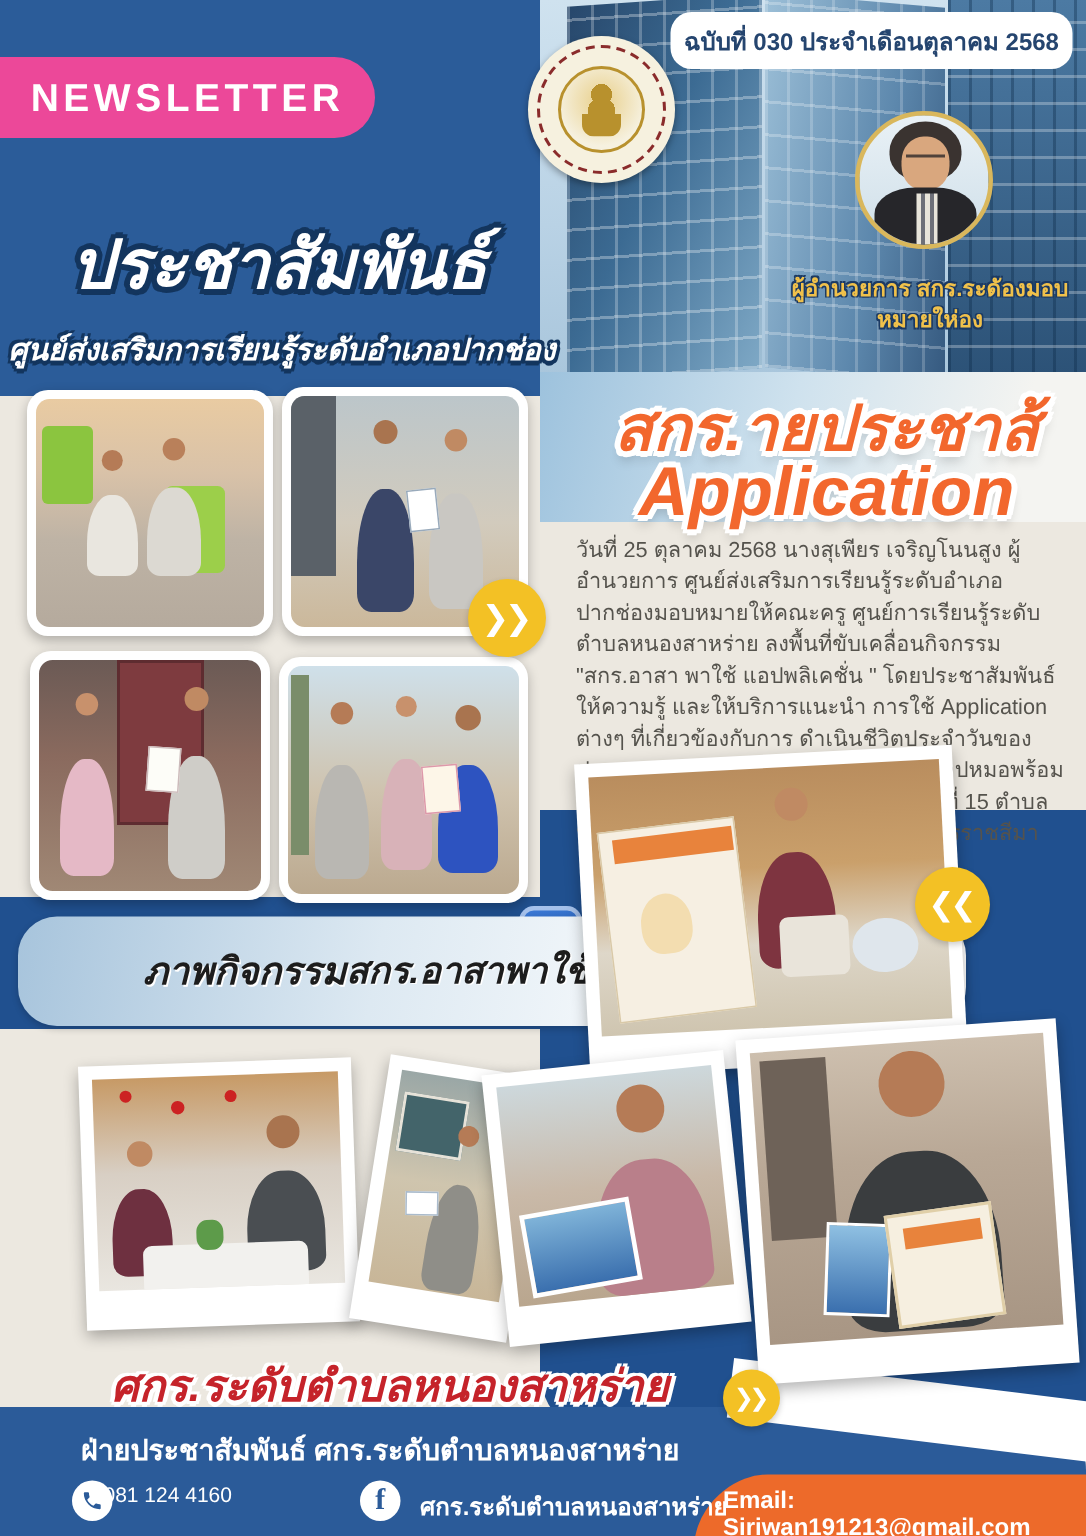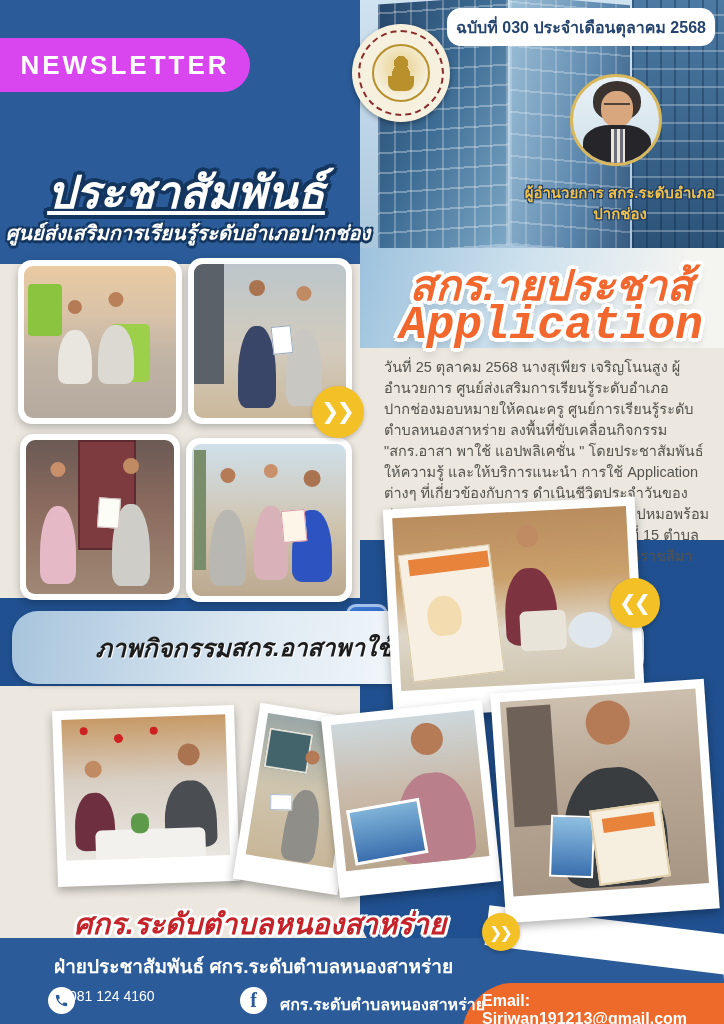--- a/index.html
+++ b/index.html
@@ -31,31 +31,31 @@
       repeating-linear-gradient(0deg, rgba(255,255,255,.28) 0 2px, transparent 2px 18px),
       repeating-linear-gradient(90deg, rgba(10,40,70,.35) 0 2px, transparent 2px 14px),
       linear-gradient(180deg,#4c7aa3 0%,#2c5277 100%); }
   .sky-band { left:360px; top:248px; width:364px; height:100px;
     background:linear-gradient(105deg,#9dc2dd 0%,#cfe2ee 45%,#f4f4f1 85%); }
 
   .issue-badge { left:447px; top:8px; width:268px; height:38px; background:#ffffff;
     border-radius:14px; display:flex; align-items:center; justify-content:center;
     color:#25456f; font-size:16px; font-weight:bold; z-index:6; }
 
-  .newsletter-badge { left:0; top:38px; width:250px; height:54px; background:#d946ef;
+  .newsletter-badge { left:0; top:38px; width:250px; height:54px; background:#ec4899;
     border-radius:0 28px 28px 0; display:flex; align-items:center; justify-content:center;
     z-index:3; }
   .newsletter-badge span { color:#fff; font-size:26px; font-weight:bold; letter-spacing:3px; }
 
   .title-1 { left:10px; top:92px; width:352px; text-align:center; color:#fff;
     font-size:52px; font-weight:bold; font-style:italic; z-index:3;
     text-shadow:-3px -3px 0 #13355e,3px -3px 0 #13355e,-3px 3px 0 #13355e,3px 3px 0 #13355e,0 4px 0 #13355e,4px 0 0 #13355e,-4px 0 0 #13355e,0 -4px 0 #13355e; }
-  .title-2 { left:10px; top:156px; width:352px; text-align:center; color:#fff;
+  .title-2 { left:10px; top:140px; width:352px; text-align:center; color:#fff;
     font-size:45px; font-weight:bold; font-style:italic; z-index:3;
-    text-shadow:-3px -3px 0 #13355e,3px -3px 0 #13355e,-3px 3px 0 #13355e,3px 3px 0 #13355e,0 4px 0 #13355e,4px 0 0 #13355e,-4px 0 0 #13355e,0 -4px 0 #13355e;text-decoration:underline; }
+    text-shadow:-3px -3px 0 #13355e,3px -3px 0 #13355e,-3px 3px 0 #13355e,3px 3px 0 #13355e,0 4px 0 #13355e,4px 0 0 #13355e,-4px 0 0 #13355e,0 -4px 0 #13355e; }
   .subtitle { left:2px; top:217px; width:372px; text-align:center; color:#fff;
     font-size:20px; font-weight:bold; font-style:italic; z-index:3;
     text-shadow:-2px -2px 0 #13355e,2px -2px 0 #13355e,-2px 2px 0 #13355e,2px 2px 0 #13355e,0 3px 0 #13355e; }
 
   
   .emblem { left:352px; top:24px; width:98px; height:98px; border-radius:50%;
     background:#f6f1df; z-index:5; display:flex; align-items:center; justify-content:center;
     box-shadow:0 2px 5px rgba(0,0,0,.35); }
   .emblem .ring { width:86px; height:86px; border-radius:50%;
     border:2px dashed #8a2b2b; display:flex; align-items:center; justify-content:center; }
@@ -85,21 +85,21 @@
   .director-caption { left:520px; top:182px; width:200px; text-align:center; z-index:5;
     color:#f0c14b; font-size:15px; font-weight:bold; line-height:21px;
     text-shadow:1px 1px 0 #1c3a63,-1px 1px 0 #1c3a63,1px -1px 0 #1c3a63,-1px -1px 0 #1c3a63; }
 
   
   .heading-th { left:378px; top:252px; width:346px; text-align:center; z-index:4;
     color:#f2672d; font-size:42px; font-weight:bold; font-style:italic;
     text-shadow:-3px -3px 0 #fff,3px -3px 0 #fff,-3px 3px 0 #fff,3px 3px 0 #fff,0 4px 0 #fff,4px 0 0 #fff,-4px 0 0 #fff,0 -4px 0 #fff,0 6px 8px rgba(0,0,0,.22); }
   .heading-en { left:378px; top:300px; width:346px; text-align:center; z-index:4;
     color:#f2672d; font-size:46px; font-weight:bold; font-style:italic;
-    text-shadow:-3px -3px 0 #fff,3px -3px 0 #fff,-3px 3px 0 #fff,3px 3px 0 #fff,0 4px 0 #fff,4px 0 0 #fff,-4px 0 0 #fff,0 -4px 0 #fff,0 6px 8px rgba(0,0,0,.22);font-family:Liberation Mono, monospace; }
+    text-shadow:-3px -3px 0 #fff,3px -3px 0 #fff,-3px 3px 0 #fff,3px 3px 0 #fff,0 4px 0 #fff,4px 0 0 #fff,-4px 0 0 #fff,0 -4px 0 #fff,0 6px 8px rgba(0,0,0,.22); }
   .body-par { left:384px; top:357px; width:332px; color:#55534d;
     font-size:14.5px; line-height:21px; z-index:3; text-align:left; }
 
   
   .photo { position:absolute; background:#fff; border-radius:14px; padding:6px;
     box-shadow:0 3px 8px rgba(0,0,0,.25); z-index:3; }
   .photo .scene { position:relative; width:100%; height:100%; border-radius:9px;
     overflow:hidden; }
   .polaroid { position:absolute; background:#fff; padding:9px 9px 26px 9px;
     box-shadow:0 4px 10px rgba(0,0,0,.3); z-index:3; }
@@ -183,21 +183,21 @@
   <div class="abs subtitle">ศูนย์ส่งเสริมการเรียนรู้ระดับอำเภอปากช่อง</div>
 
   <div class="abs portrait">
     <div class="hair"></div>
     <div class="face"></div>
     <div class="glasses"></div>
     <div class="suit"></div>
     <div class="blouse"></div>
   </div>
   <div class="abs director-caption">
-    <div>ผู้อำนวยการ สกร.ระดับอำเภอปากช่อง</div>
+    <div>ผู้อำนวยการ สกร.ระดัองมอบหมายให่อง</div>
   </div>
 
   <div class="abs heading-th">สกร.ายประชาส้</div>
   <div class="abs heading-en">Application</div>
   <div class="abs body-par">วันที่  25 ตุลาคม 2568 นางสุเพียร เจริญโนนสูง ผู้อำนวยการ ศูนย์ส่งเสริมการเรียนรู้ระดับอำเภอปากช่องมอบหมายให้คณะครู ศูนย์การเรียนรู้ระดับตำบลหนองสาหร่าย ลงพื้นที่ขับเคลื่อนกิจกรรม "สกร.อาสา พาใช้ แอปพลิเคชั่น " โดยประชาสัมพันธ์ให้ความรู้ และให้บริการแนะนำ การใช้ Application ต่างๆ ที่เกี่ยวข้องกับการ ดำเนินชีวิตประจำวันของประชาชน เช่น แอปเป๋าตัง แอปถุงเงิน แอปหมอพร้อม แอป THAI ID  เป็นต้น ณ บ้านบ่อทอง  หมู่ที่ 15 ตำบลหนองสาหร่าย อำเภอปากช่อง จังหวัดนครราชสีมา</div>
 
   <div class="photo" style="left:18px;top:260px;width:164px;height:164px;" aria-label="volunteer and resident reading a document while seated on green chairs at a house porch">
     <div class="scene" style="background:linear-gradient(180deg,#e9cba2 0%,#d9c2a8 32%,#beb3a5 62%,#b5aa9d 100%);">
       <div class="prop" style="left:4px;top:18px;width:34px;height:52px;background:#8bc53f;border-radius:4px;"></div>
       <div class="prop" style="left:86px;top:58px;width:40px;height:58px;background:#9ccf4a;border-radius:5px;"></div>

